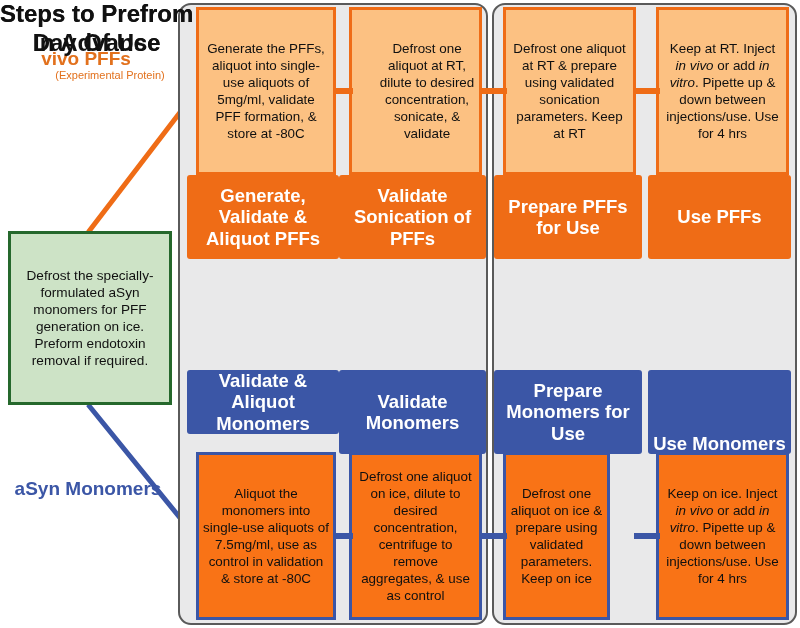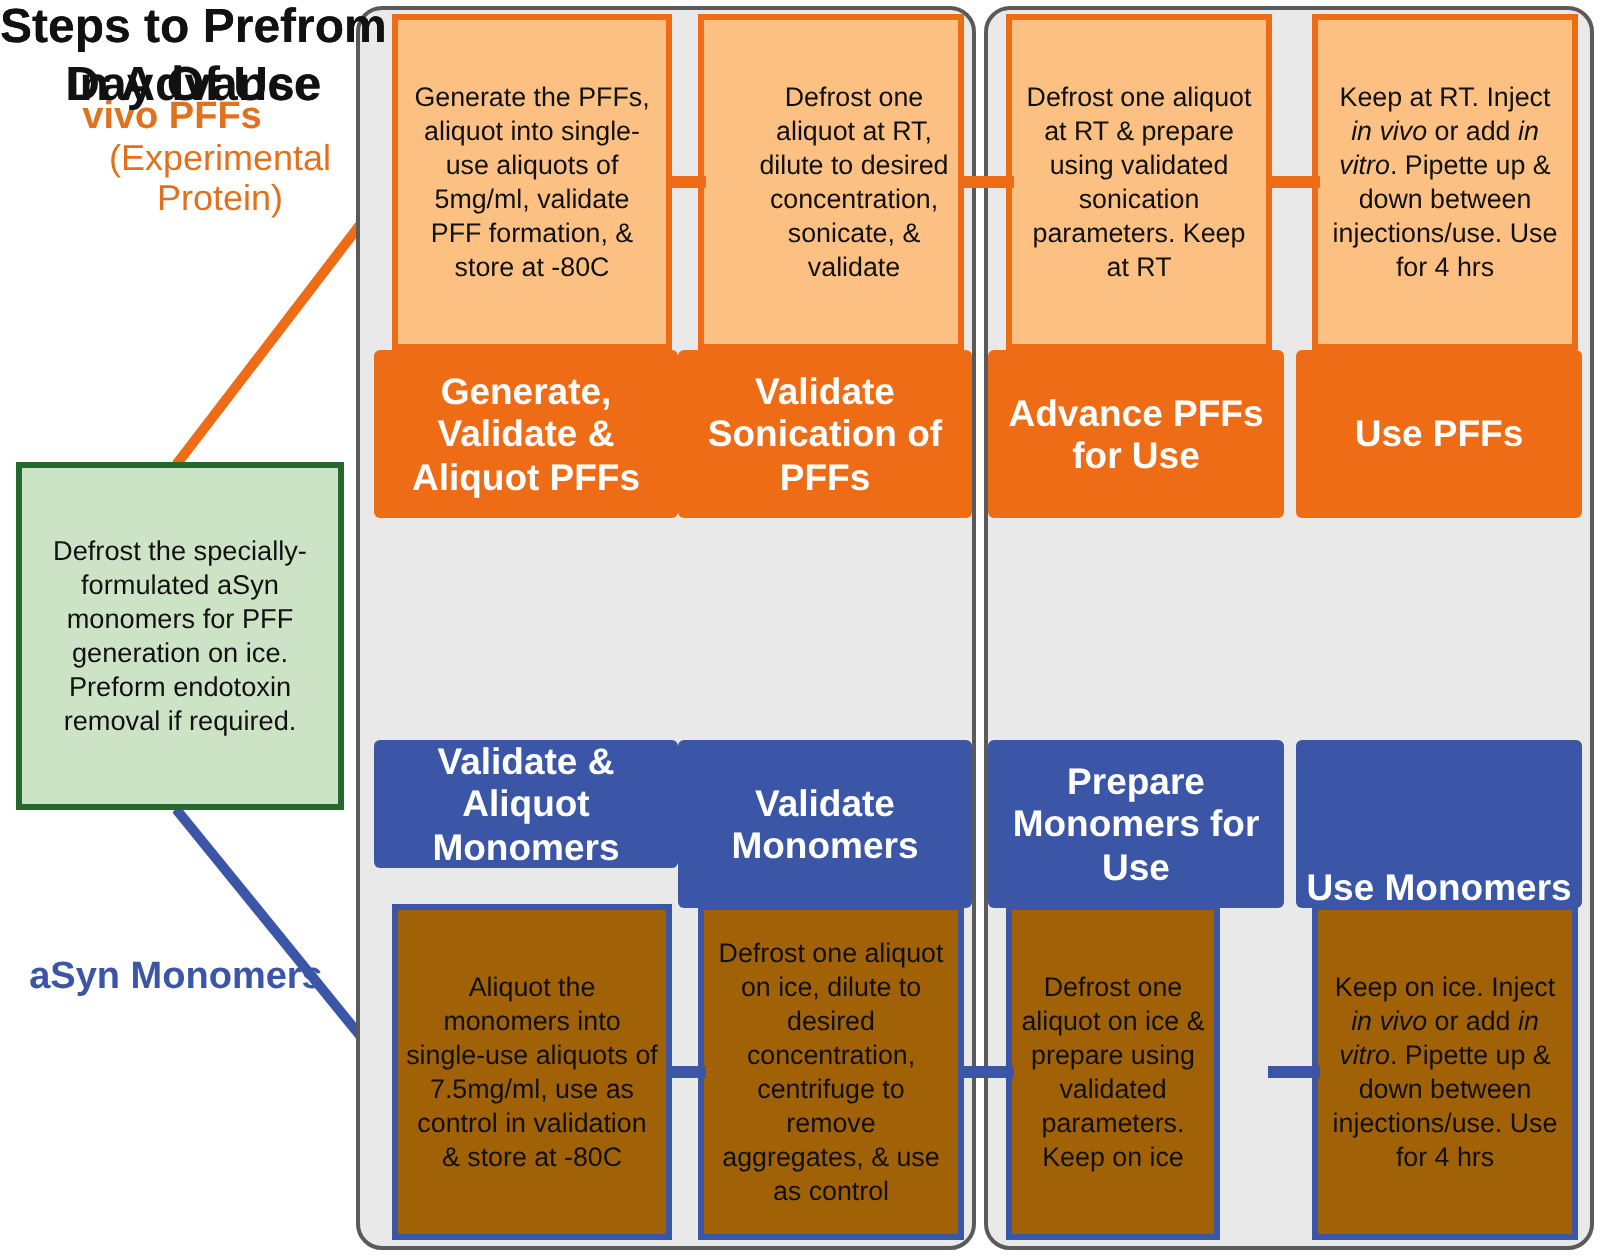--- a/index.html
+++ b/index.html
@@ -8,21 +8,21 @@
     background:#ffffff;
     font-family:"Liberation Sans", sans-serif;
     overflow:hidden;
     position:relative;
   }
   #stage{position:absolute;left:0;top:0;width:800px;height:628px;}
 
   
   .side-label{position:absolute;text-align:center;line-height:1.12;}
   .side-label .main{font-weight:bold;font-size:19px;}
-  .side-label .sub{font-size:18px;padding-left:48px;}
+  .side-label .sub{font-size:11px;padding-left:48px;}
   #pff-label{left:0;top:48px;width:172px;color:#E2711D;}
   #pff-label .main{color:#E2711D;}
   #pff-label .sub{color:#E2711D;}
   #mono-label{left:0;top:478px;width:176px;}
   #mono-label .main{color:#3B56A6;}
   #mono-label .sub{color:#3B56A6;}
 
   
   #green-box{
     position:absolute;left:8px;top:231px;width:164px;height:174px;
@@ -47,21 +47,21 @@
   #panel-dayof{left:492px;width:305px;}
 
   .desc{
     position:absolute;box-sizing:border-box;
     text-align:center;
     font-size:13.4px;line-height:1.27;color:#101010;
     padding:5px 4px;
     display:flex;align-items:center;justify-content:center;
   }
   .desc-o{background:#FCC182;border:3px solid #EF6C16;}
-  .desc-b{background:#a16207;border:3px solid #3B56A6;align-items:center;}
+  .desc-b{background:#f97316;border:3px solid #3B56A6;align-items:center;}
 
   .hdr{
     position:absolute;box-sizing:border-box;
     text-align:center;color:#fff;font-weight:bold;
     font-size:18.5px;line-height:1.16;
     display:flex;align-items:center;justify-content:center;
     border-radius:3px;
   }
   .hdr-o{background:#EF6C16;}
   .hdr-b{background:#3B56A6;}
@@ -119,21 +119,21 @@
       <div class="desc desc-o" style="left: 349px; top: 7px; width: 133px; height: 168px; padding-left: 27px;">
         <span>Defrost one aliquot at RT, dilute to desired concentration, sonicate, &amp; validate</span>
       </div>
       <div class="hdr hdr-o" style="left: 339px; top: 175px; width: 147px; height: 84px;">
         <span>Validate Sonication of PFFs</span>
       </div>
       <div class="desc desc-o" style="left: 503px; top: 7px; width: 133px; height: 168px;">
         <span>Defrost one aliquot at RT &amp; prepare using validated sonication parameters. Keep at RT</span>
       </div>
       <div class="hdr hdr-o" style="left: 494px; top: 175px; width: 148px; height: 84px;">
-        <span>Advance PFFs for Use</span>
+        <span>Prepare PFFs for Use</span>
       </div>
       <div class="desc desc-o" style="left: 656px; top: 7px; width: 133px; height: 168px;">
         <span>Keep at RT. Inject <em>in vivo</em> or add <em>in vitro</em>. Pipette up &amp; down between injections/use. Use for 4 hrs</span>
       </div>
       <div class="hdr hdr-o" style="left: 648px; top: 175px; width: 143px; height: 84px;">
         <span>Use PFFs</span>
       </div>
       <div class="hdr hdr-b" style="left: 187px; top: 370px; width: 152px; height: 64px;">
         <span>Validate &amp; Aliquot Monomers</span>
       </div>

